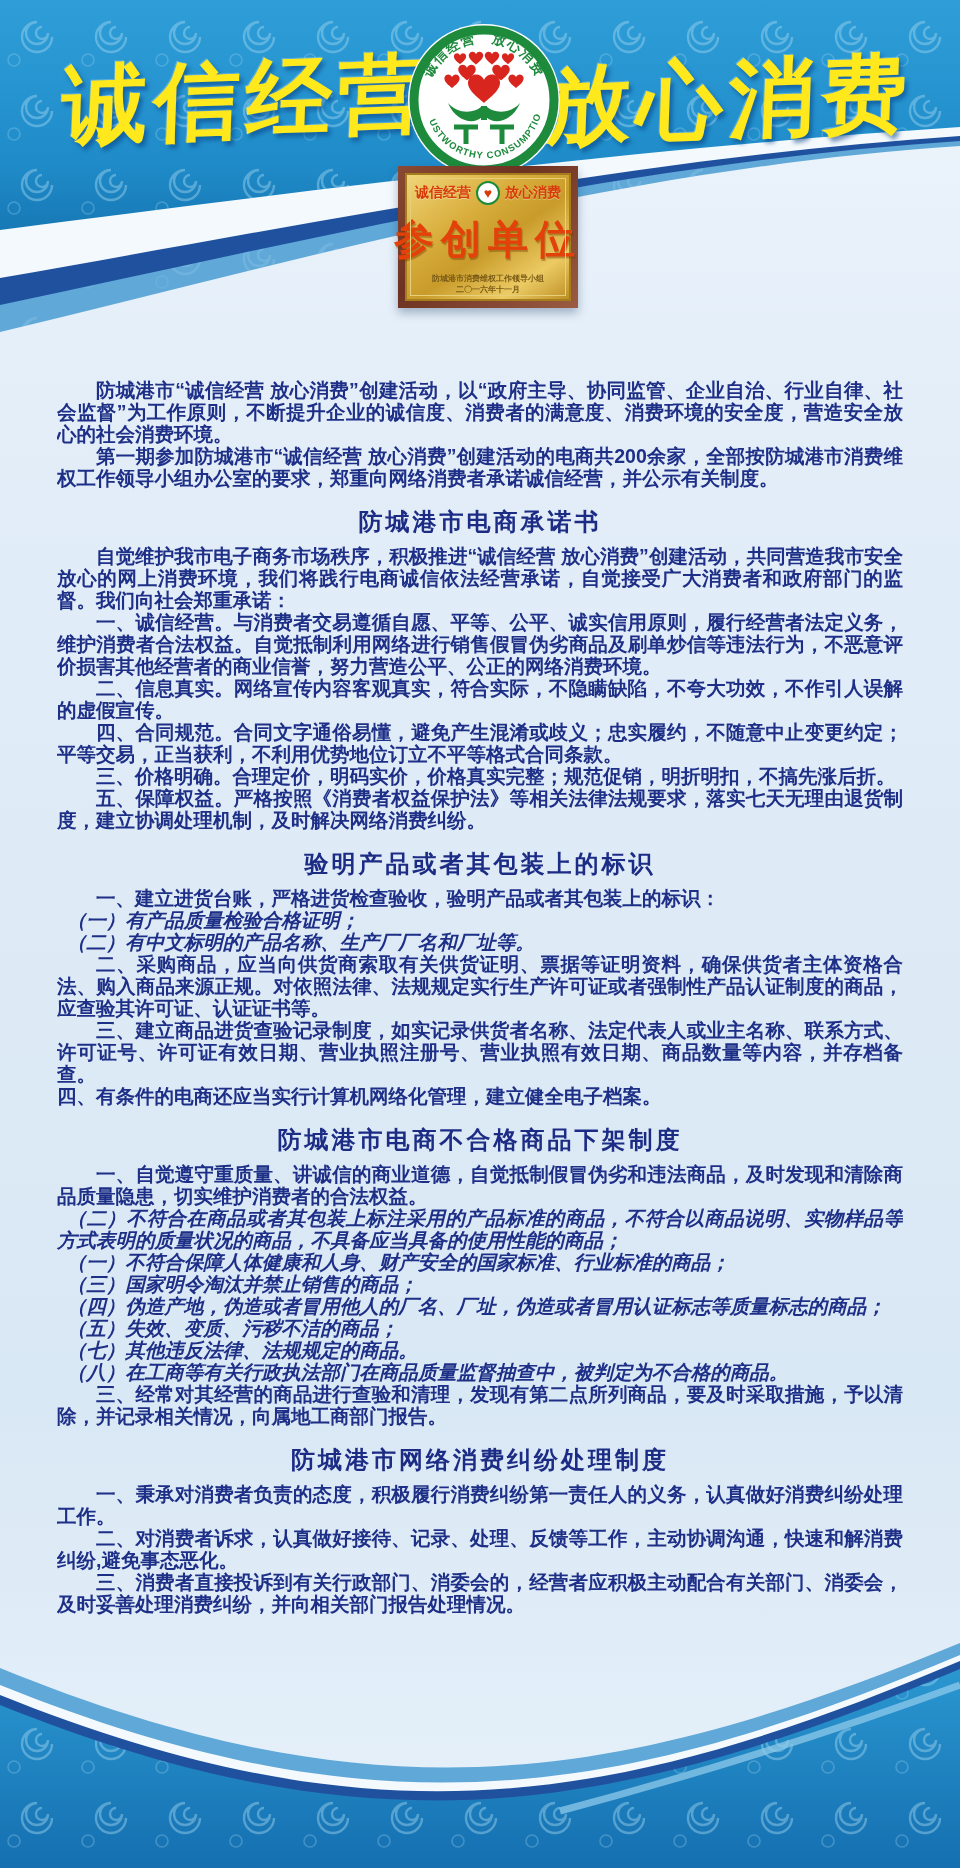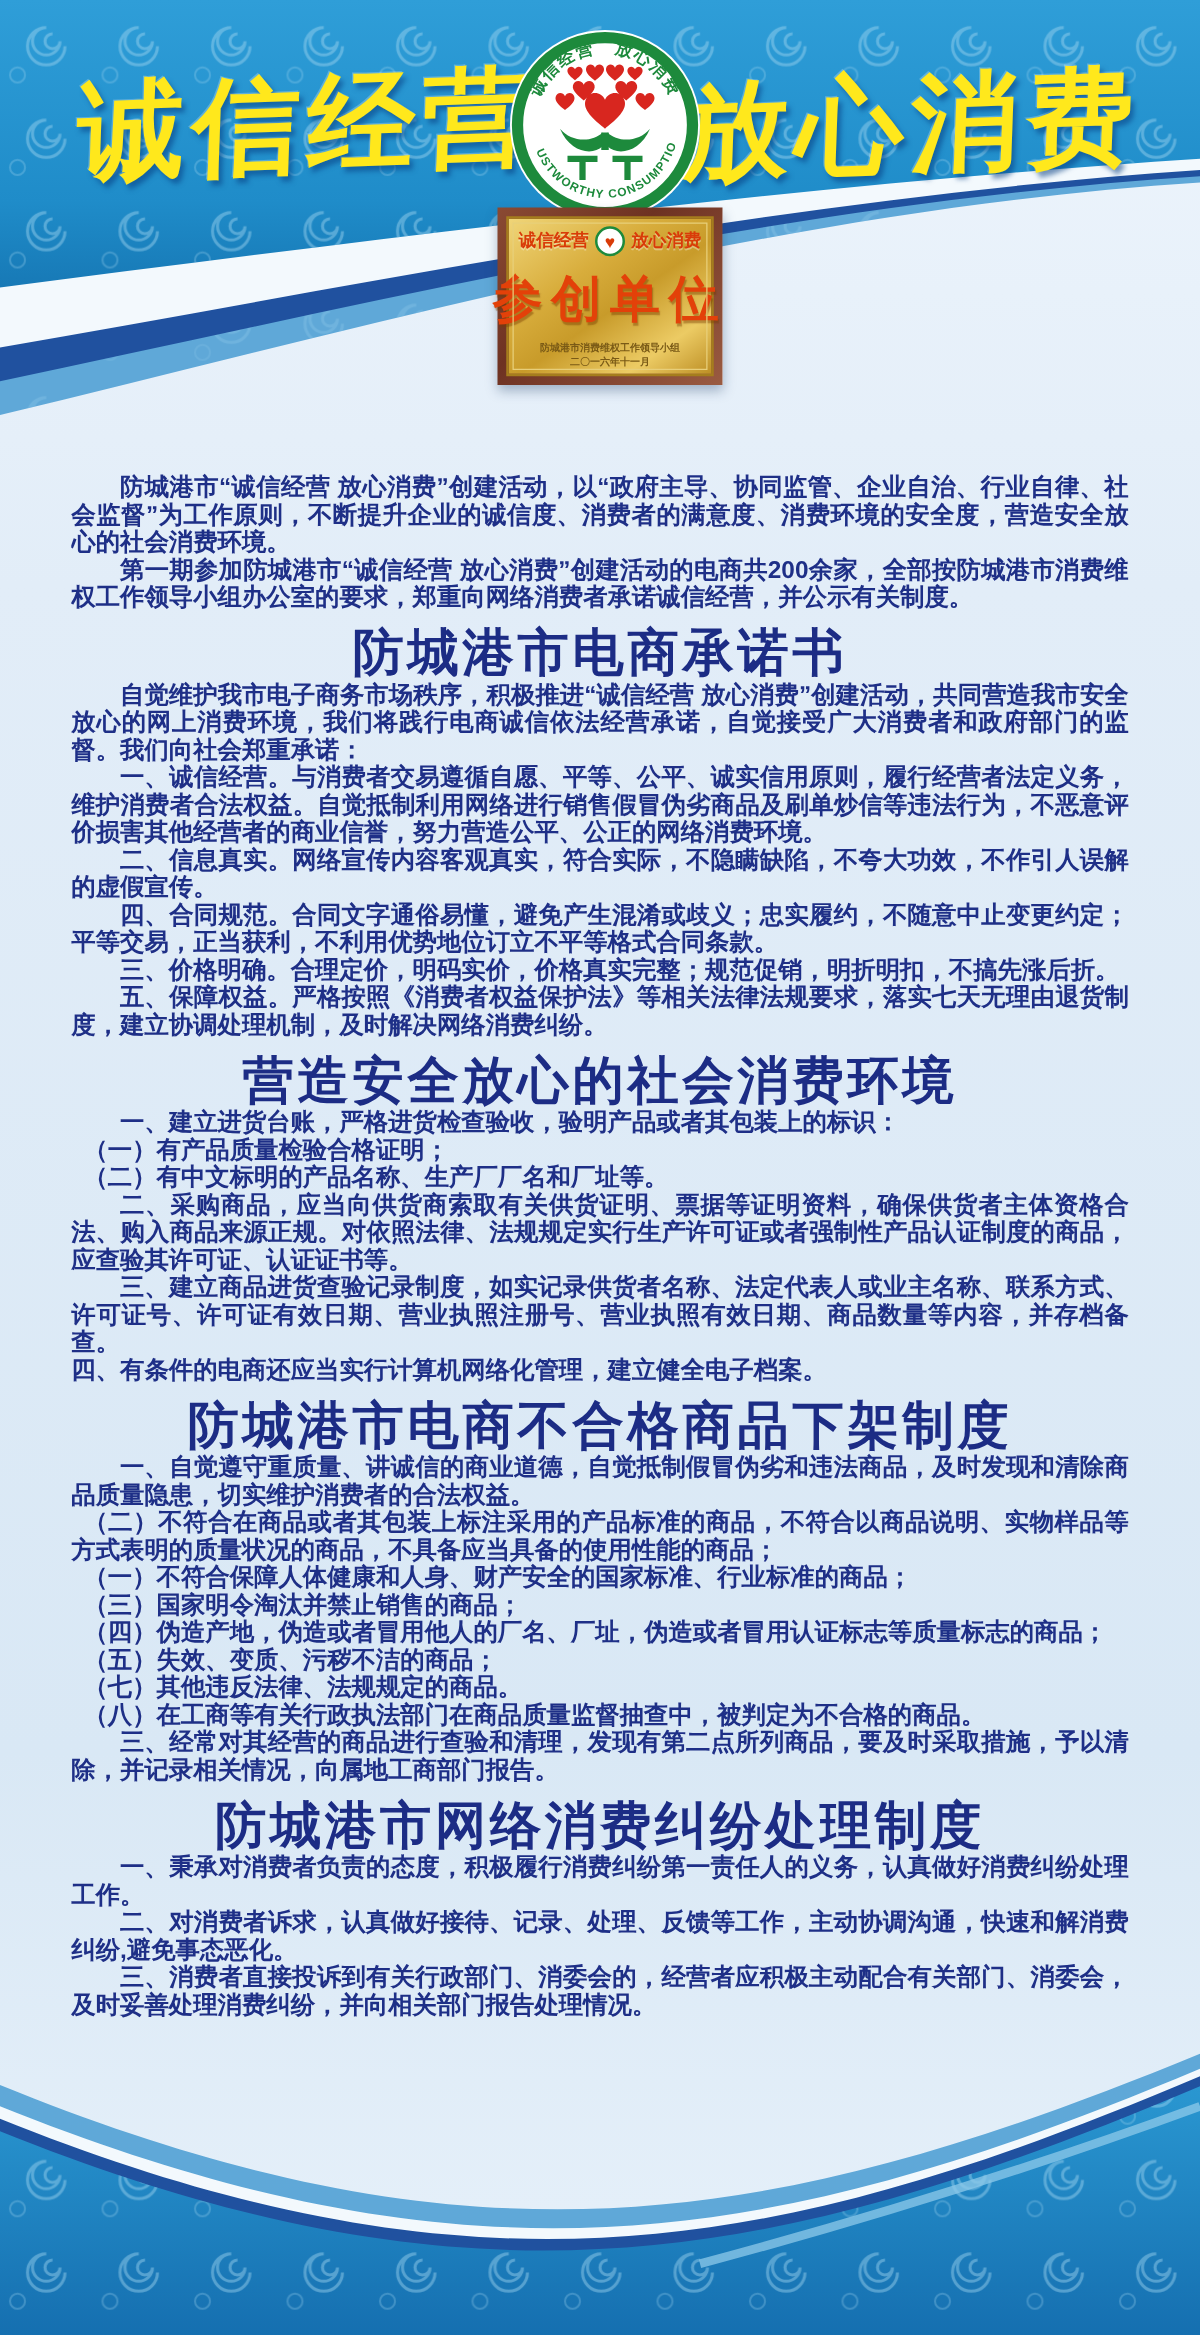--- a/index.html
+++ b/index.html
@@ -30,24 +30,24 @@
   .plaque-head span{color:#d93b08;font-size:14px;font-weight:bold;text-shadow:0 1px 0 rgba(255,255,255,.35);}
   .mini-logo{width:20px;height:20px;border-radius:50%;background:#fff;border:2px solid #1d8a3c;
         display:flex;align-items:center;justify-content:center;font-size:10px;color:#e03a10;line-height:1;}
   .plaque-title{color:#e34109;font-size:40px;font-weight:bold;letter-spacing:7px;margin:7px 0 6px;
         text-shadow:1px 2px 1px rgba(120,60,0,.45);white-space:nowrap;}
   .plaque-small{color:#7a5a16;font-size:8px;line-height:11px;text-align:right;font-weight:bold;}
   
   .content{position:absolute;left:57px;top:335px;width:846px;height:1382px;overflow:hidden;
         color:#1e2f87;font-size:19.5px;line-height:22px;text-align:justify;font-weight:bold;}
   .content p{margin:0;text-indent:2em;}
-  .content p.b{text-indent:.5em;}
+  .content p.b{text-indent:.5em;font-style:italic;}
   .content p.flush{text-indent:0;}
   .intro{margin-top:44px;}
-  .sec-title{font-size:41px;font-weight:bold;text-align:center;letter-spacing:3px;
+  .sec-title{font-size:24px;font-weight:bold;text-align:center;letter-spacing:3px;
         margin:22px 0 12px;color:#1c2c85;}
 </style>
 </head>
 <body>
 
 <div class="page">
 
   <svg class="art top" viewBox="0 0 960 340" preserveAspectRatio="none">
     <defs>
       <pattern id="swirl" width="74" height="74" patternUnits="userSpaceOnUse">
@@ -137,21 +137,21 @@
       <div class="sec-title">防城港市电商承诺书</div>
       <p>自觉维护我市电子商务市场秩序，积极推进“诚信经营 放心消费”创建活动，共同营造我市安全放心的网上消费环境，我们将践行电商诚信依法经营承诺，自觉接受广大消费者和政府部门的监督。我们向社会郑重承诺：</p>
       <p>一、诚信经营。与消费者交易遵循自愿、平等、公平、诚实信用原则，履行经营者法定义务，维护消费者合法权益。自觉抵制利用网络进行销售假冒伪劣商品及刷单炒信等违法行为，不恶意评价损害其他经营者的商业信誉，努力营造公平、公正的网络消费环境。</p>
       <p>二、信息真实。网络宣传内容客观真实，符合实际，不隐瞒缺陷，不夸大功效，不作引人误解的虚假宣传。</p>
       <p>四、合同规范。合同文字通俗易懂，避免产生混淆或歧义；忠实履约，不随意中止变更约定；平等交易，正当获利，不利用优势地位订立不平等格式合同条款。</p>
       <p>三、价格明确。合理定价，明码实价，价格真实完整；规范促销，明折明扣，不搞先涨后折。</p>
       <p>五、保障权益。严格按照《消费者权益保护法》等相关法律法规要求，落实七天无理由退货制度，建立协调处理机制，及时解决网络消费纠纷。</p>
     </div>
 
     <div>
-      <div class="sec-title">营造安全放心的社会消费环境</div>
+      <div class="sec-title">验明产品或者其包装上的标识</div>
       <p>一、建立进货台账，严格进货检查验收，验明产品或者其包装上的标识：</p>
       <p class="b">（一）有产品质量检验合格证明；</p>
       <p class="b">（二）有中文标明的产品名称、生产厂厂名和厂址等。</p>
       <p>二、采购商品，应当向供货商索取有关供货证明、票据等证明资料，确保供货者主体资格合法、购入商品来源正规。对依照法律、法规规定实行生产许可证或者强制性产品认证制度的商品，应查验其许可证、认证证书等。</p>
       <p>三、建立商品进货查验记录制度，如实记录供货者名称、法定代表人或业主名称、联系方式、许可证号、许可证有效日期、营业执照注册号、营业执照有效日期、商品数量等内容，并存档备查。</p>
       <p class="flush">四、有条件的电商还应当实行计算机网络化管理，建立健全电子档案。</p>
     </div>
 
     <div>
       <div class="sec-title">防城港市电商不合格商品下架制度</div>

